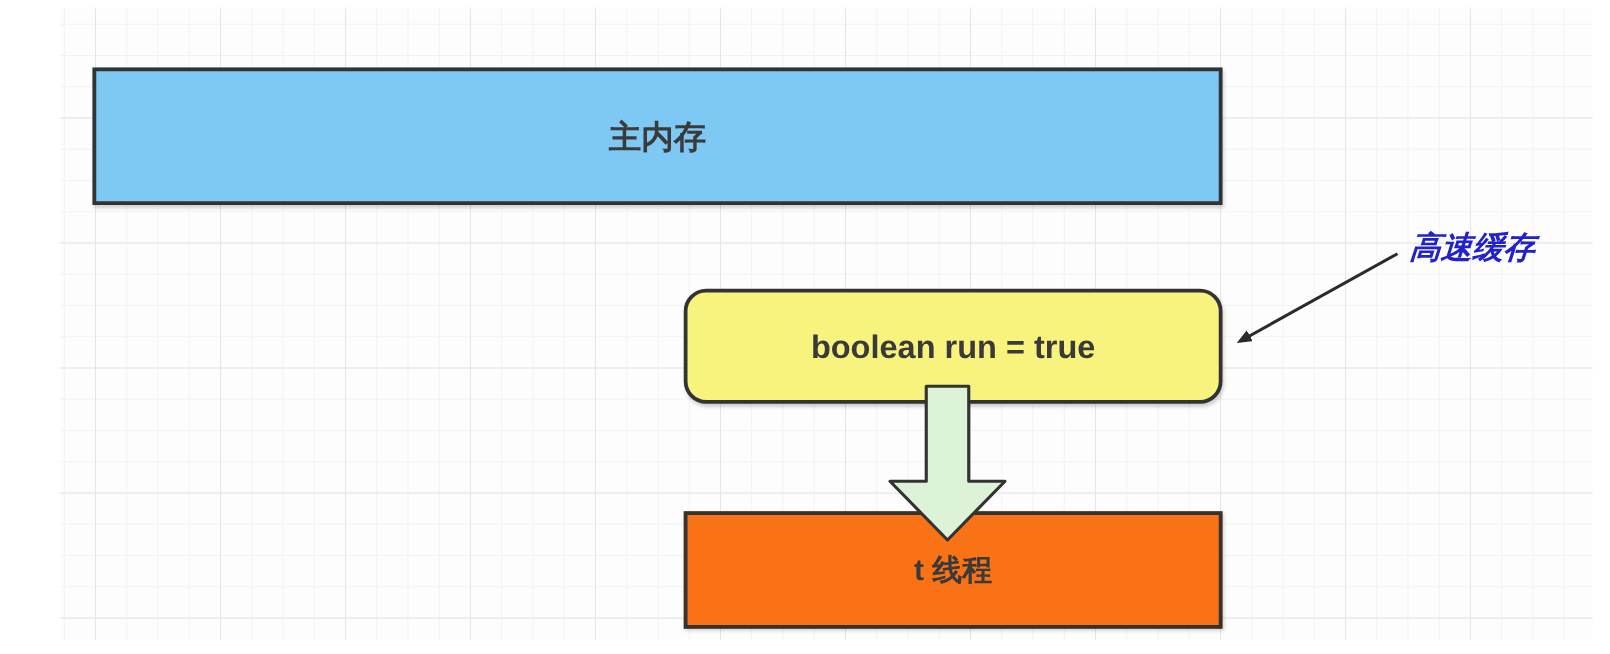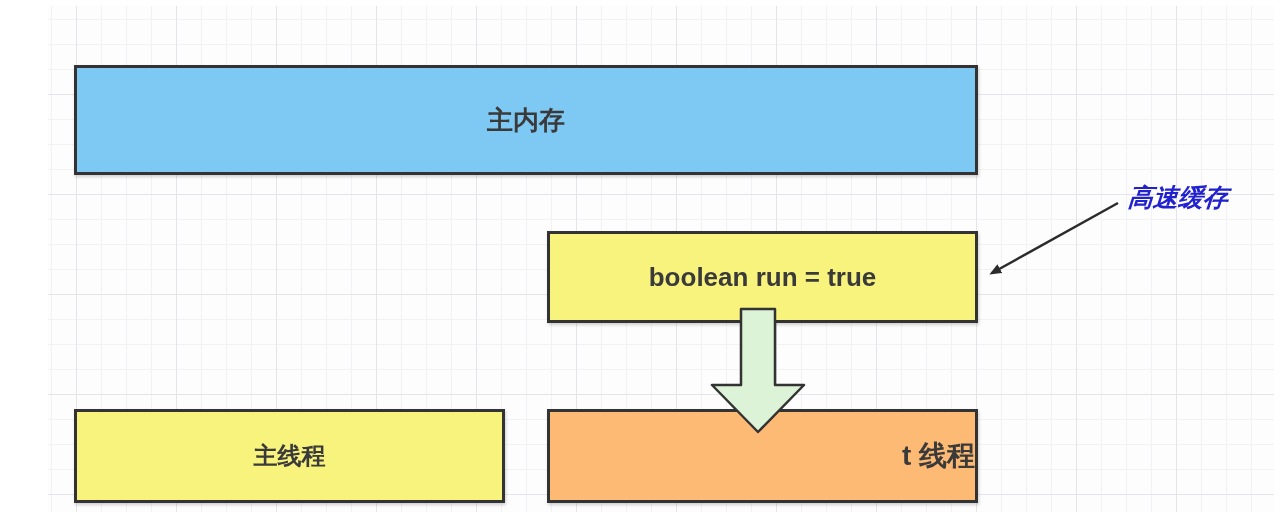--- a/index.html
+++ b/index.html
@@ -26,39 +26,39 @@
     position:absolute;
     border:3px solid #333333;
     display:flex;flex-direction:column;align-items:center;justify-content:center;
     text-align:center;
     color:#3a3a3a;
     font-weight:bold;
     box-shadow:1px 2px 3px rgba(0,0,0,0.18);
     box-sizing:border-box;
   }
   #main-memory{
-    left:74px;top:65px;width:904px;height:110px;
+    left:74px;top:54px;width:904px;height:110px;
     background:#7ec8f4;
     font-size:26px;line-height:34px;
   }
   #cpu-cache{
     left:547px;top:231px;width:431px;height:92px;
     background:#f8f37d;
     font-size:26px;
+    border-radius:18px;
   }
   #main-thread{
     left:74px;top:409px;width:431px;height:94px;
     background:#f8f37d;
     font-size:24px;
   }
   #t-thread{
     left:547px;top:409px;width:431px;height:94px;
-    background:#fdba74;
-    font-size:28px;
-    align-items:flex-end;
+    background:#f97316;
+    font-size:24px;
   }
   #cache-label{
     position:absolute;left:1128px;top:181px;
     font-size:25px;font-weight:bold;font-style:italic;
     color:#2122cd;
     transform:skewX(-4deg);
     white-space:nowrap;
   }
   #arrows{position:absolute;left:0;top:0;z-index:5;pointer-events:none;}
 </style>
@@ -70,23 +70,20 @@
   <div id="grid"></div>
 
   <div class="node" id="main-memory">
     <div>主内存</div>
   </div>
 
   <div class="node" id="cpu-cache">
     <div>boolean run = true</div>
   </div>
 
-  <div class="node" id="main-thread">
-    <div>主线程</div>
-  </div>
 
   <div class="node" id="t-thread">
     <div>t 线程</div>
   </div>
 
   <div id="cache-label">高速缓存</div>
 
   <svg id="arrows" width="1288" height="523" viewBox="0 0 1288 523">
     <defs>
       <marker id="ah" markerWidth="12" markerHeight="10" refX="9" refY="5" orient="auto" markerUnits="userSpaceOnUse">

